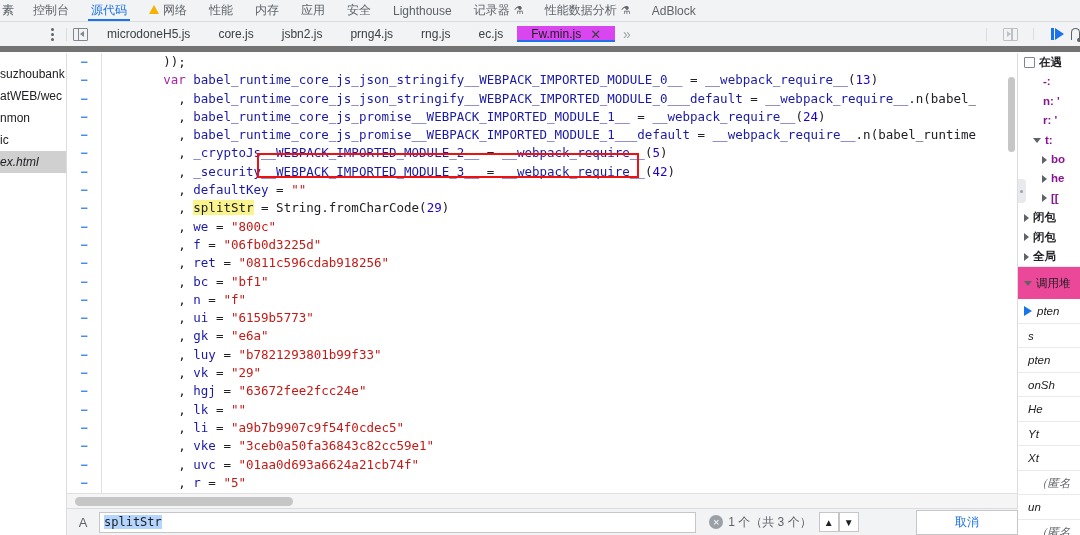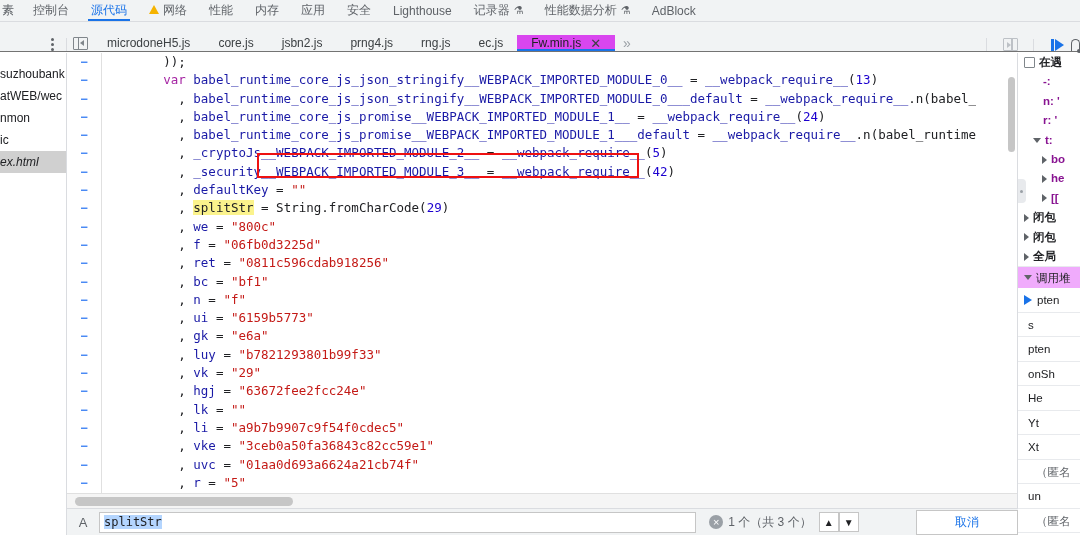--- a/index.html
+++ b/index.html
@@ -56,23 +56,23 @@
     width: 9px; height: 11px;
     color: #5f6368;
     font-size: 11px;
     line-height: 11px;
   }
 
   
   .tabrow {
     height: 30px;
     background: #f1f3f4;
-    border-bottom: 1px solid #737373;
-    display: flex;
-    align-items: flex-end;
+    border-bottom: 6px solid #737373;
+    display: flex;
+    align-items: center;
   }
   .tabrow-left {
     width: 67px;
     display: flex;
     align-items: center;
     justify-content: flex-end;
     padding-right: 12px;
     border-right: 1px solid #dadce0;
     background: #f1f3f4;
   }
@@ -329,20 +329,21 @@
   .sec-hdr { color: #202124; }
   .rp-sep  { border-top: 1px solid #e8eaed; }
   .callstack-row {
     height: 24.5px; line-height: 24.5px;
     border-bottom: 1px solid #e8eaed;
     padding-left: 10px;
     color: #202124;
     white-space: nowrap;
     overflow: hidden;
     cursor: pointer;
+    font-style: italic;
   }
   .callstack-row.active {
     padding-left: 0;
     display: flex; align-items: center;
   }
   .cs-marker {
     width: 0; height: 0; margin: 0 5px 0 6px; flex: none;
     border-top: 5px solid transparent;
     border-bottom: 5px solid transparent;
     border-left: 8px solid #1a73e8;
@@ -604,21 +605,21 @@
           </div>
           <div class="rp-row" style="padding-left: 0px;">
             <span class="arrow-r" style="margin-left: 6px;"></span>
             <span class="v-plain">闭包</span>
           </div>
           <div class="rp-row" style="padding-left: 0px;">
             <span class="arrow-r" style="margin-left: 6px;"></span>
             <span class="v-plain">全局</span>
           </div>
         </div>
-      <div class="rp-row rp-sep" style="background:#f0abfc;height:22px;line-height:22px;">
+      <div class="rp-row rp-sep" style="background:#ec4899;height:33px;line-height:22px;">
         <span class="arrow-d" style="margin-left:6px"></span>
         <span class="sec-hdr">调用堆</span>
       </div>
       <div id="callstack-host">
           <div class="callstack-row active">
             <span class="cs-marker"></span>
             <span>pten</span>
           </div>
           <div class="callstack-row"><span>s</span></div>
           <div class="callstack-row"><span>pten</span></div>

